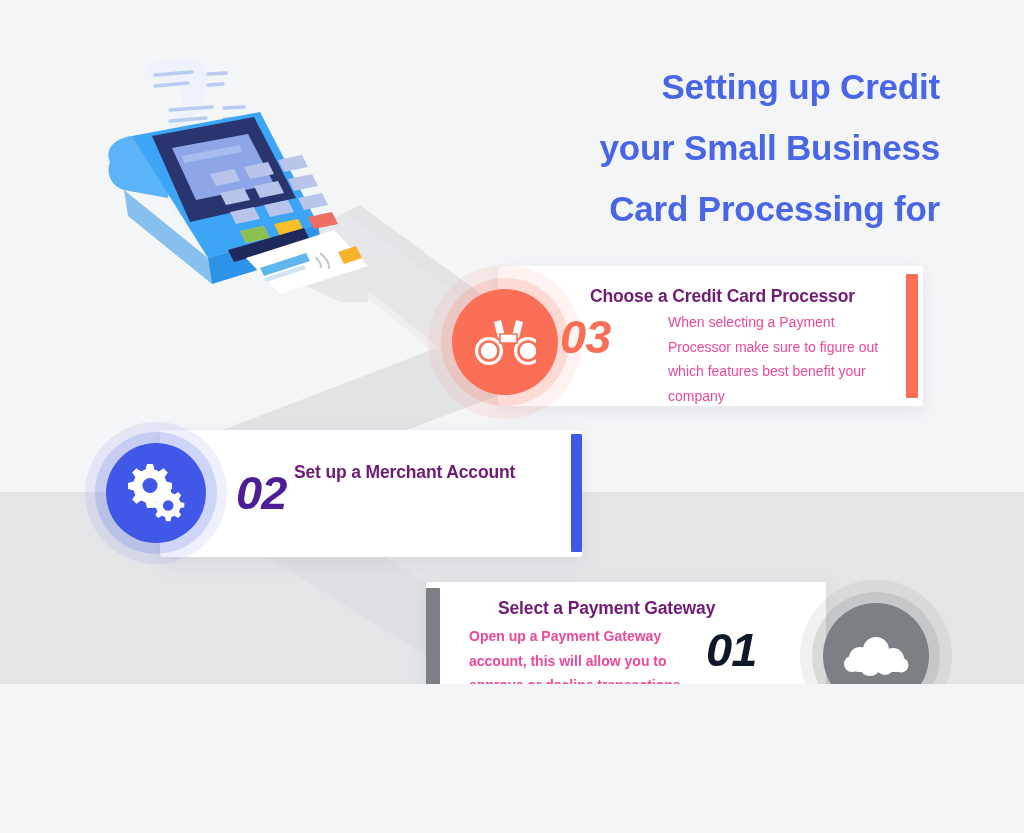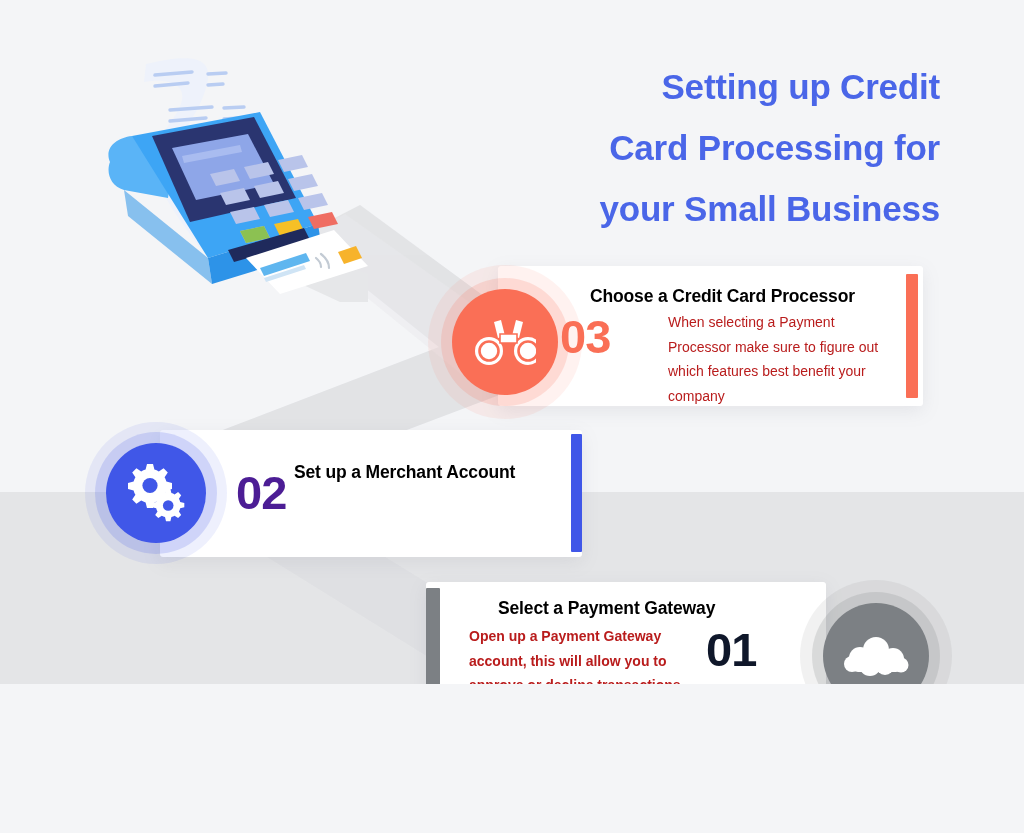--- a/index.html
+++ b/index.html
@@ -30,28 +30,28 @@
 
   
   .terminal{position:absolute;left:108px;top:52px;width:260px;height:250px;}
 
   
   .card{
     position:absolute;background:#ffffff;border-radius:3px;
     box-shadow:0 5px 18px rgba(120,125,140,.13);
   }
   .card-title{
-    position:absolute;font-size:17.5px;font-weight:bold;color:#000000;
+    position:absolute;font-size:17.5px;font-weight:bold;color:#701a75;
     white-space:nowrap;letter-spacing:-.15px;
   }
   .card-body{
-    position:absolute;font-size:14px;line-height:24.5px;color:#b91c1c;
+    position:absolute;font-size:14px;line-height:24.5px;color:#ec4899;
   }
   .card-num{
-    position:absolute;font-size:47px;font-weight:bold;
+    position:absolute;font-size:47px;font-weight:bold;font-style:italic;
     letter-spacing:-1px;line-height:1;
   }
   .accent{position:absolute;border-radius:1px;}
 
   
   .badge{position:absolute;border-radius:50%;}
   .badge .ring{position:absolute;border-radius:50%;left:50%;top:50%;transform:translate(-50%,-50%);}
   .badge .core{
     position:absolute;border-radius:50%;left:50%;top:50%;transform:translate(-50%,-50%);
     display:flex;align-items:center;justify-content:center;
@@ -76,22 +76,22 @@
       <path d="M175 500 L215 452 L520 640 L478 688 Z"></path>
       <path d="M878 640 L925 676 L700 833 L632 833 Z"></path>
     </g>
     <g fill="#e9eaec" opacity="0.9">
       <path d="M296 240 L345 214 L520 338 L466 378 Z" opacity="0.55"></path>
     </g>
   </svg>
 
   <div class="title">
     <span class="ln">Setting up Credit</span>
+    <span class="ln">your Small Business</span>
     <span class="ln">Card Processing for</span>
-    <span class="ln">your Small Business</span>
   </div>
 
   <svg class="terminal" viewBox="0 0 260 250">
 
     <path d="M150 212 L232 250 L260 250 L260 222 L175 186 Z" fill="#e6e7e9"></path>
 
     <g>
       <path d="M38 12 C 96 -2 108 10 96 42 C 84 76 60 88 74 116
                C 86 140 118 136 140 128 L 158 176 L 92 196
                C 66 160 48 136 46 112 C 44 84 70 68 74 48

